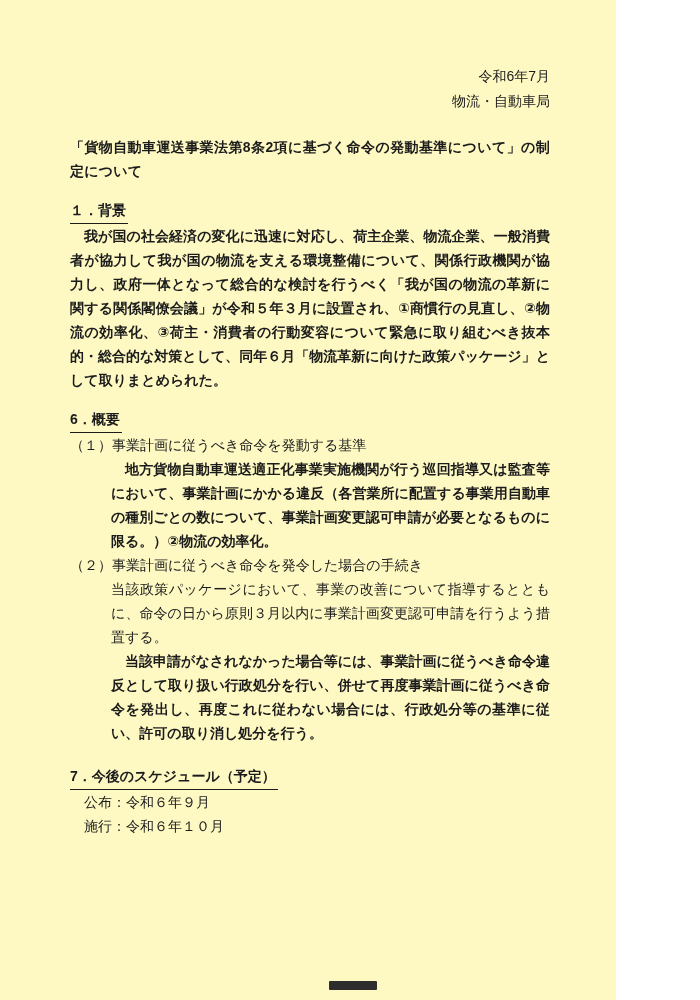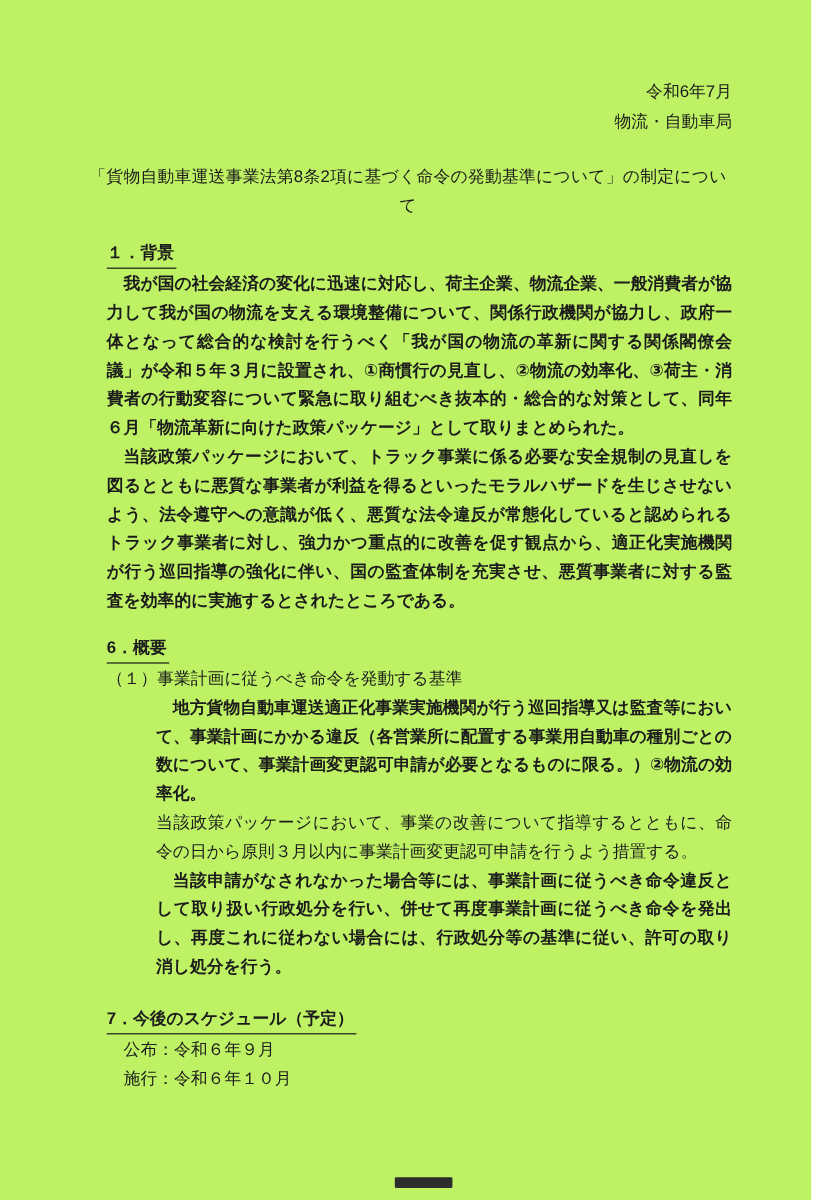--- a/index.html
+++ b/index.html
@@ -3,38 +3,37 @@
 <meta charset="utf-8">
 <style>
   html, body { margin: 0; padding: 0; }
   body {
     width: 700px; height: 1000px;
     background: #ffffff;
     overflow: hidden;
   }
   .page {
     position: relative;
-    width: 676px; height: 1000px;
+    width: 616px; height: 1000px;
     box-sizing: border-box;
-    background: #bef264;
+    background: #fef9c3;
     color: #1b1b1b;
     font-family: "Liberation Sans", "DejaVu Sans", sans-serif;
     font-size: 14px;
     line-height: 24px;
     padding: 64px 66px 0 70px;
     text-align: justify;
   }
   .header { text-align: right; line-height: 25px; }
   .doc-title {
-    text-align: center;
-    font-weight: normal;
+    font-weight: bold;
     margin-top: 21px;
     letter-spacing: 0.2px;
   }
-  .sec { margin-top: 0; margin-left: 19px; }
+  .sec { margin-top: 0; }
   .sec-gap { margin-top: 15px; }
   .sec-gap-lg { margin-top: 19px; }
   .sec-heading { font-weight: bold; }
   .sec-heading .u {
     display: inline-block;
     border-bottom: 1.5px solid #1b1b1b;
     padding: 0 2px 1px 0;
   }
   p { margin: 0; }
   .indent { text-indent: 1em; font-weight: bold; }
@@ -59,31 +58,31 @@
     <div>物流・自動車局</div>
   </div>
 
   <div class="doc-title">「貨物自動車運送事業法第8条2項に基づく命令の発動基準について」の制定について</div>
 
   <div class="sec sec-gap">
     <div class="sec-heading">
       <span class="u">１．背景</span>
     </div>
     <p class="indent">我が国の社会経済の変化に迅速に対応し、荷主企業、物流企業、一般消費者が協力して我が国の物流を支える環境整備について、関係行政機関が協力し、政府一体となって総合的な検討を行うべく「我が国の物流の革新に関する関係閣僚会議」が令和５年３月に設置され、①商慣行の見直し、②物流の効率化、③荷主・消費者の行動変容について緊急に取り組むべき抜本的・総合的な対策として、同年６月「物流革新に向けた政策パッケージ」として取りまとめられた。</p>
-    <p class="indent">当該政策パッケージにおいて、トラック事業に係る必要な安全規制の見直しを図るとともに悪質な事業者が利益を得るといったモラルハザードを生じさせないよう、法令遵守への意識が低く、悪質な法令違反が常態化していると認められるトラック事業者に対し、強力かつ重点的に改善を促す観点から、適正化実施機関が行う巡回指導の強化に伴い、国の監査体制を充実させ、悪質事業者に対する監査を効率的に実施するとされたところである。</p>
   </div>
 
   <div class="sec sec-gap">
     <div class="sec-heading">
       <span class="u">6．概要</span>
     </div>
 
     <div class="item-heading">（１）事業計画に従うべき命令を発動する基準</div>
     <p class="item-body indent">地方貨物自動車運送適正化事業実施機関が行う巡回指導又は監査等において、事業計画にかかる違反（各営業所に配置する事業用自動車の種別ごとの数について、事業計画変更認可申請が必要となるものに限る。）②物流の効率化。</p>
 
+    <div class="item-heading">（２）事業計画に従うべき命令を発令した場合の手続き</div>
     <p class="item-body">当該政策パッケージにおいて、事業の改善について指導するとともに、命令の日から原則３月以内に事業計画変更認可申請を行うよう措置する。</p>
     <p class="item-body indent">当該申請がなされなかった場合等には、事業計画に従うべき命令違反として取り扱い行政処分を行い、併せて再度事業計画に従うべき命令を発出し、再度これに従わない場合には、行政処分等の基準に従い、許可の取り消し処分を行う。</p>
   </div>
 
   <div class="sec sec-gap-lg">
     <div class="sec-heading">
       <span class="u">7．今後のスケジュール（予定）</span>
     </div>
     <p class="sched-line">公布：令和６年９月</p>
     <p class="sched-line">施行：令和６年１０月</p>

